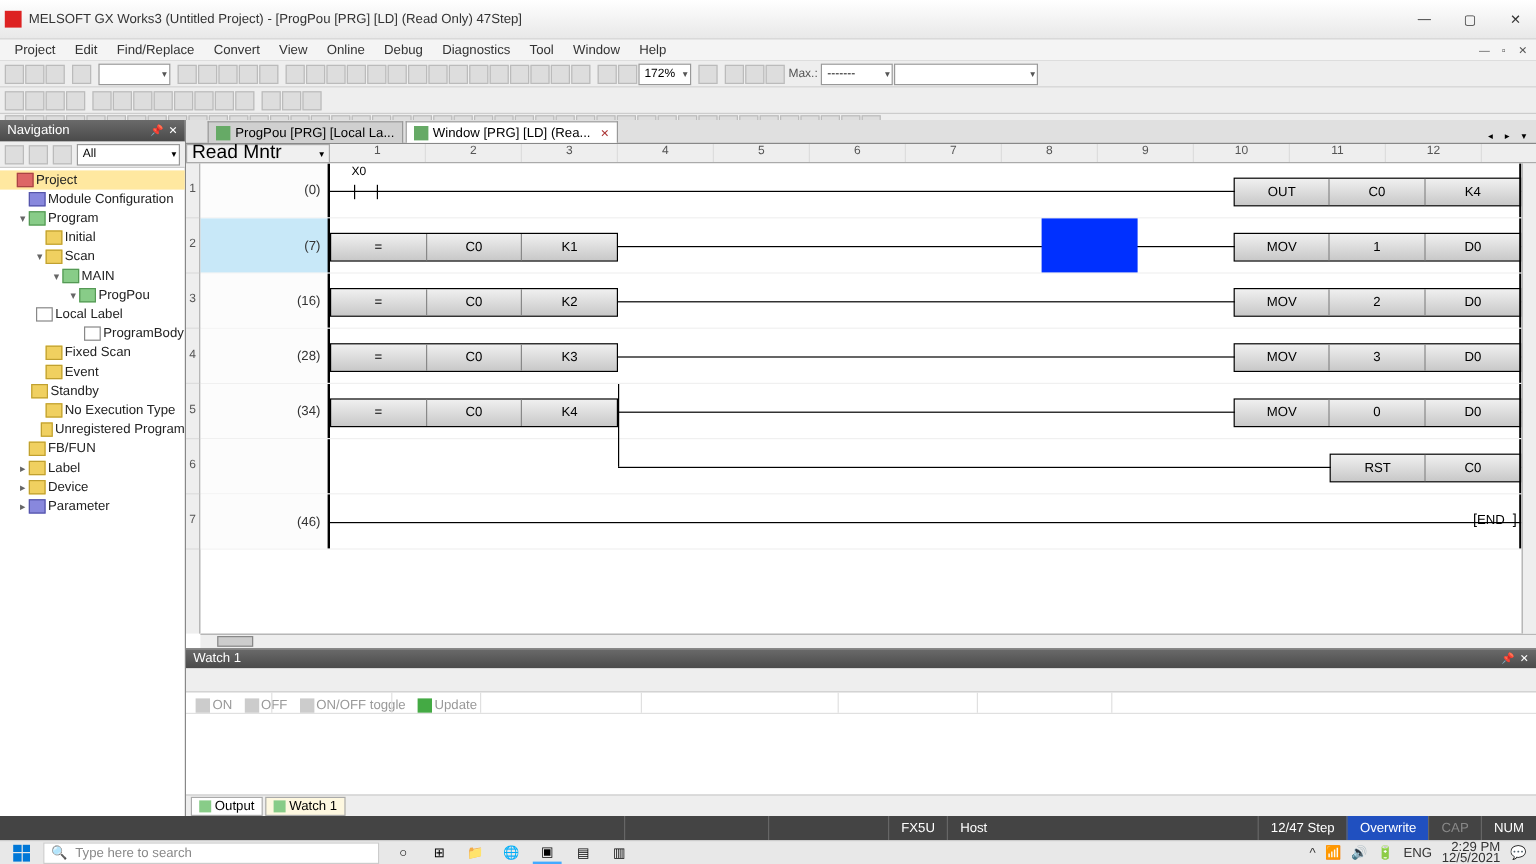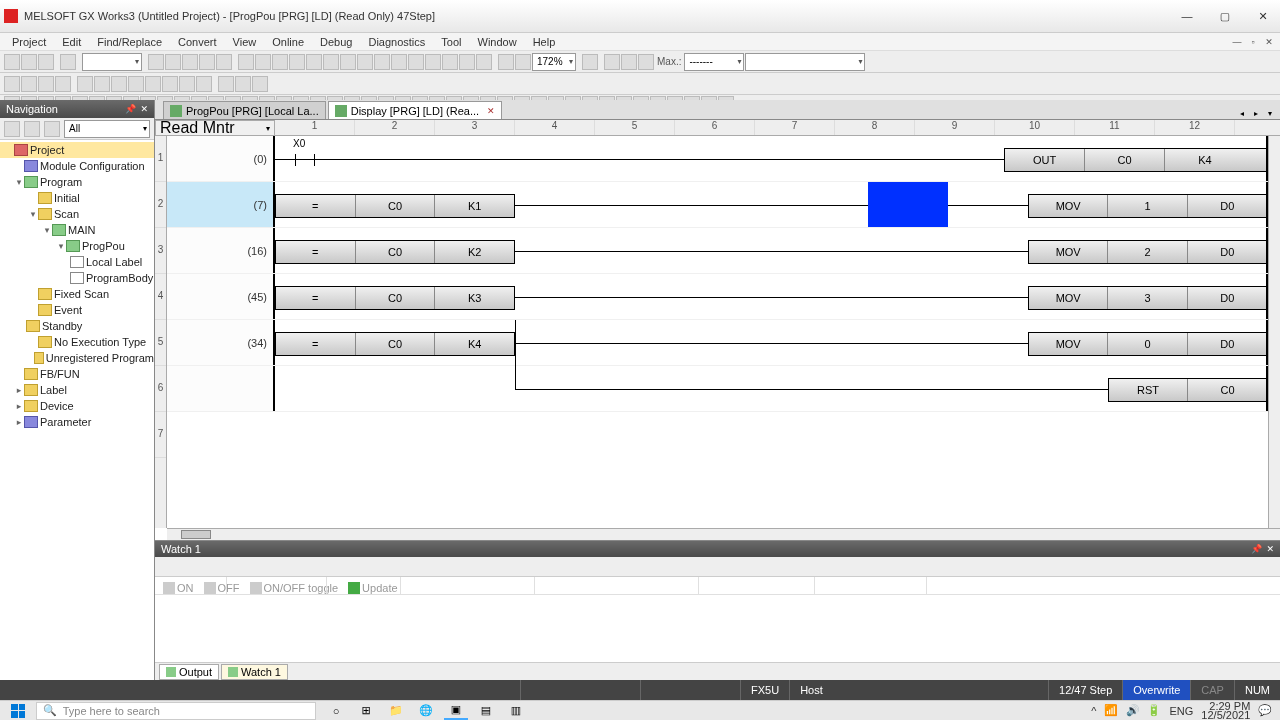--- a/index.html
+++ b/index.html
@@ -41,21 +41,21 @@
 .tree-item .twisty { width: 10px; font-size: 9px; text-align: center; color: #666; }
 .tree-item .ticon { width: 14px; height: 12px; margin-right: 2px; display: inline-block; }
 .ticon.folder { background: #f0d060; border: 1px solid #c0a030; }
 .ticon.prog { background: #8c8; border: 1px solid #595; }
 .ticon.red { background: #d66; border: 1px solid #a44; }
 .ticon.blue { background: #88d; border: 1px solid #55a; }
 .ticon.doc { background: #fff; border: 1px solid #888; }
 
 
 .editor-area { position: absolute; left: 155px; top: 100px; right: 0; bottom: 180px; background: #f9f9f9; display: flex; flex-direction: column; }
-.doc-tabs { height: 20px; background: #e0e0e0; display: flex; align-items: flex-end; padding-left: 8px; border-bottom: 1px solid #888; justify-content: center; }
+.doc-tabs { height: 20px; background: #e0e0e0; display: flex; align-items: flex-end; padding-left: 18px; border-bottom: 1px solid #888; justify-content: center; }
 .doc-tab { height: 18px; padding: 2px 6px; background: #d0d0d0; border: 1px solid #999; border-bottom: none; margin-right: 2px; display: flex; align-items: center; gap: 4px; font-size: 10px; }
 .doc-tab.active { background: #fff; }
 .doc-tab .dt-icon { width: 12px; height: 12px; background: #6a6; }
 .doc-tab .dt-close { font-size: 9px; color: #a33; margin-left: 4px; }
 .doc-tabs .tabs-nav { margin-left: auto; display: flex; gap: 2px; padding-right: 4px; }
 .doc-tabs .tn-btn { width: 12px; height: 12px; font-size: 8px; display: flex; align-items: center; justify-content: center; }
 
 
 .ladder-wrap { flex: 1; display: flex; overflow: hidden; background: #fff; position: relative; }
 .ladder-mode { position: absolute; left: 0; top: 0; width: 120px; height: 16px; background: #f0f0f0; border: 1px solid #aaa; padding: 0 4px; font-size: 16px; z-index: 2; display: flex; align-items: center; }
@@ -315,21 +315,21 @@
     <div class="tree-item" style="padding-left:42px">
         <span class="twisty">▾</span>
         <span class="ticon prog"></span>
         <span>MAIN</span>
       </div>
     <div class="tree-item" style="padding-left:56px">
         <span class="twisty">▾</span>
         <span class="ticon prog"></span>
         <span>ProgPou</span>
       </div>
-    <div class="tree-item" style="padding-left:70px">
+    <div class="tree-item" style="padding-left:30px">
         <span class="ticon doc"></span>
         <span>Local Label</span>
       </div>
     <div class="tree-item" style="padding-left:70px">
         <span class="ticon doc"></span>
         <span>ProgramBody</span>
       </div>
     <div class="tree-item" style="padding-left:28px">
         <span class="twisty"></span>
         <span class="ticon folder"></span>
@@ -379,21 +379,21 @@
 </div>
 
 <div class="editor-area">
   <div class="doc-tabs">
     <div class="doc-tab">
         <span class="dt-icon"></span>
         <span>ProgPou [PRG] [Local La...</span>
       </div>
     <div class="doc-tab active">
         <span class="dt-icon"></span>
-        <span>Display [PRG] [LD] (Rea...</span>
+        <span>Window [PRG] [LD] (Rea...</span>
         <span class="dt-close">✕</span>
       </div>
     <div class="tabs-nav">
       <div class="tn-btn">◂</div>
       <div class="tn-btn">▸</div>
       <div class="tn-btn">▾</div>
     </div>
   </div>
 
   <div class="ladder-wrap">
@@ -429,21 +429,21 @@
         <div class="step-col">(0)</div>
         <div class="cells">
           <div class="cell">
               <div class="contact"></div>
               <div class="contact-label">X0</div>
               <div class="hwire"></div>
             </div>
           <div style="flex:1;position:relative">
               <div class="hwire"></div>
             </div>
-          <div class="instr-box" style="width:264px">
+          <div class="instr-box" style="width:240px">
             <div class="ib-seg">OUT</div>
             <div class="ib-seg">C0</div>
             <div class="ib-seg">K4</div>
           </div>
           <div class="right-rail"></div>
         </div>
       </div>
 
       <div class="rung">
         <div class="step-col hilite">(7)</div>
@@ -480,21 +480,21 @@
           <div class="instr-box" style="width:240px">
             <div class="ib-seg">MOV</div>
             <div class="ib-seg">2</div>
             <div class="ib-seg">D0</div>
           </div>
           <div class="right-rail"></div>
         </div>
       </div>
 
       <div class="rung">
-        <div class="step-col">(45)</div>
+        <div class="step-col">(28)</div>
         <div class="cells">
           <div class="compare-box">
             <div class="cb-seg">=</div>
             <div class="cb-seg">C0</div>
             <div class="cb-seg">K3</div>
           </div>
           <div style="flex:1;position:relative">
               <div class="hwire" style="left:240px"></div>
             </div>
           <div class="instr-box" style="width:240px">
@@ -534,20 +534,30 @@
             </div>
           <div style="position:absolute;left:240px;top:-46px;bottom:22px;width:1px;background:#000"></div>
           <div class="instr-box" style="width:160px">
             <div class="ib-seg">RST</div>
             <div class="ib-seg">C0</div>
           </div>
           <div class="right-rail"></div>
         </div>
       </div>
 
+      <div class="rung">
+        <div class="step-col">(46)</div>
+        <div class="cells">
+          <div style="flex:1;position:relative">
+              <div class="hwire"></div>
+            </div>
+          <div class="end-bracket">[<span>END</span>&nbsp;&nbsp;]</div>
+          <div class="right-rail"></div>
+        </div>
+      </div>
     </div>
     <div class="hscroll">
         <div class="thumb"></div>
       </div>
     <div class="vscroll"></div>
   </div>
 </div>
 
 <div class="watch-panel">
   <div class="watch-header">

